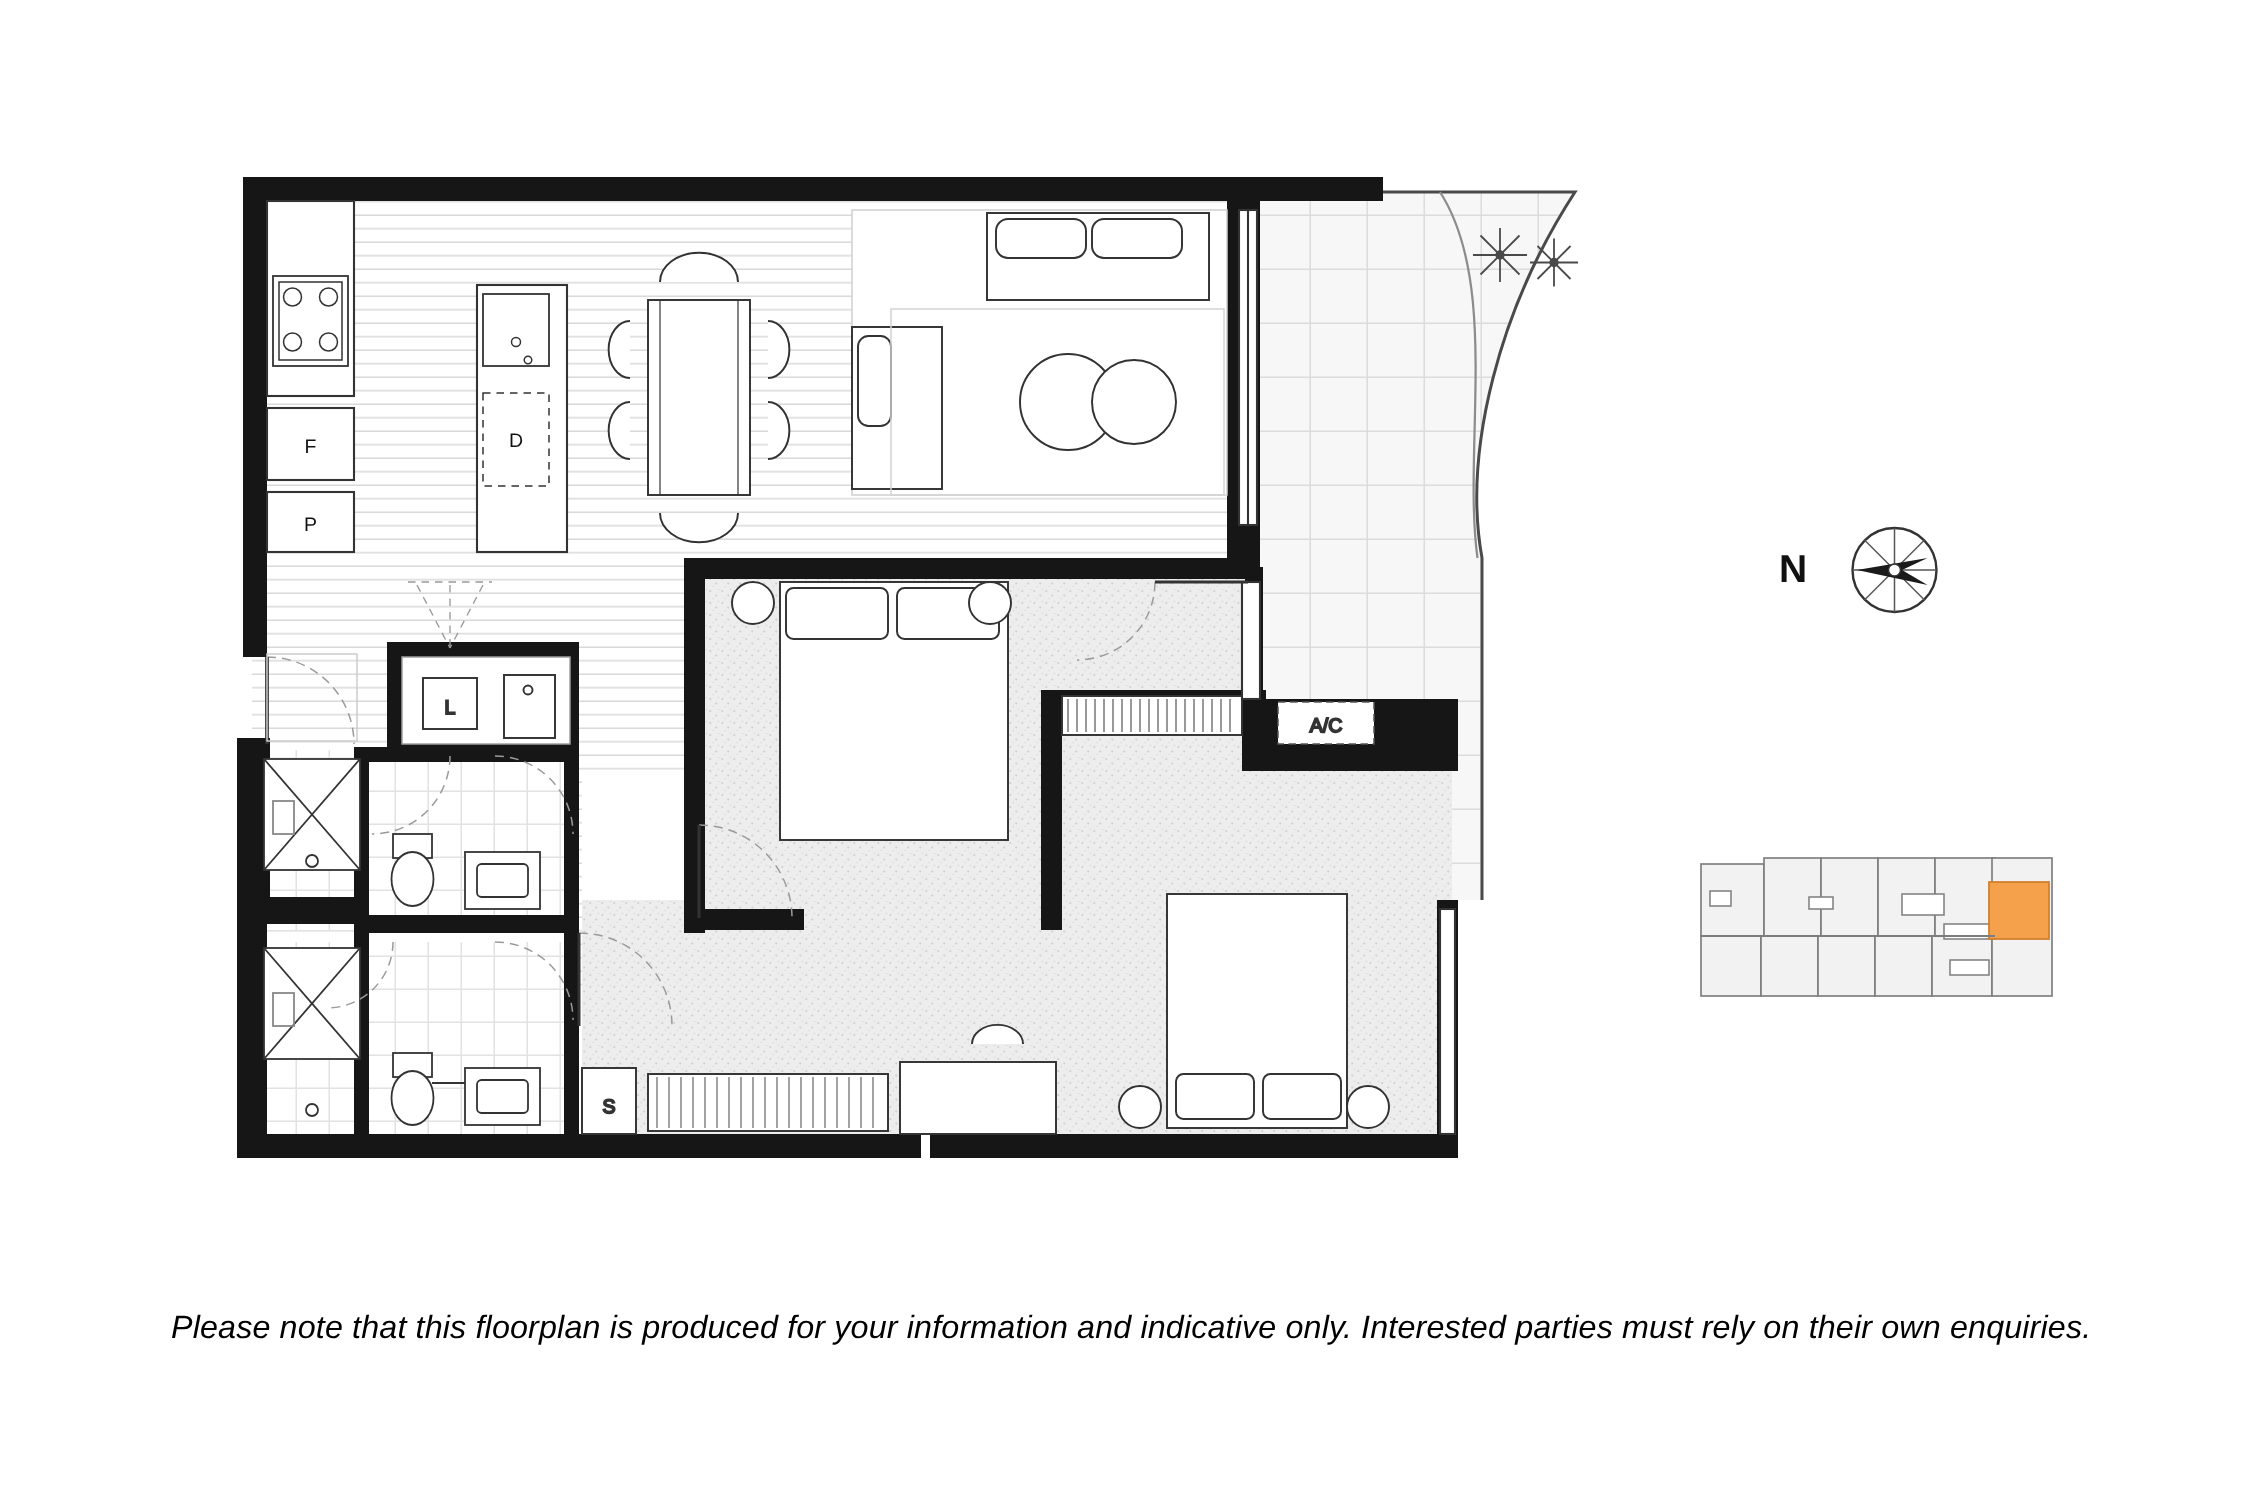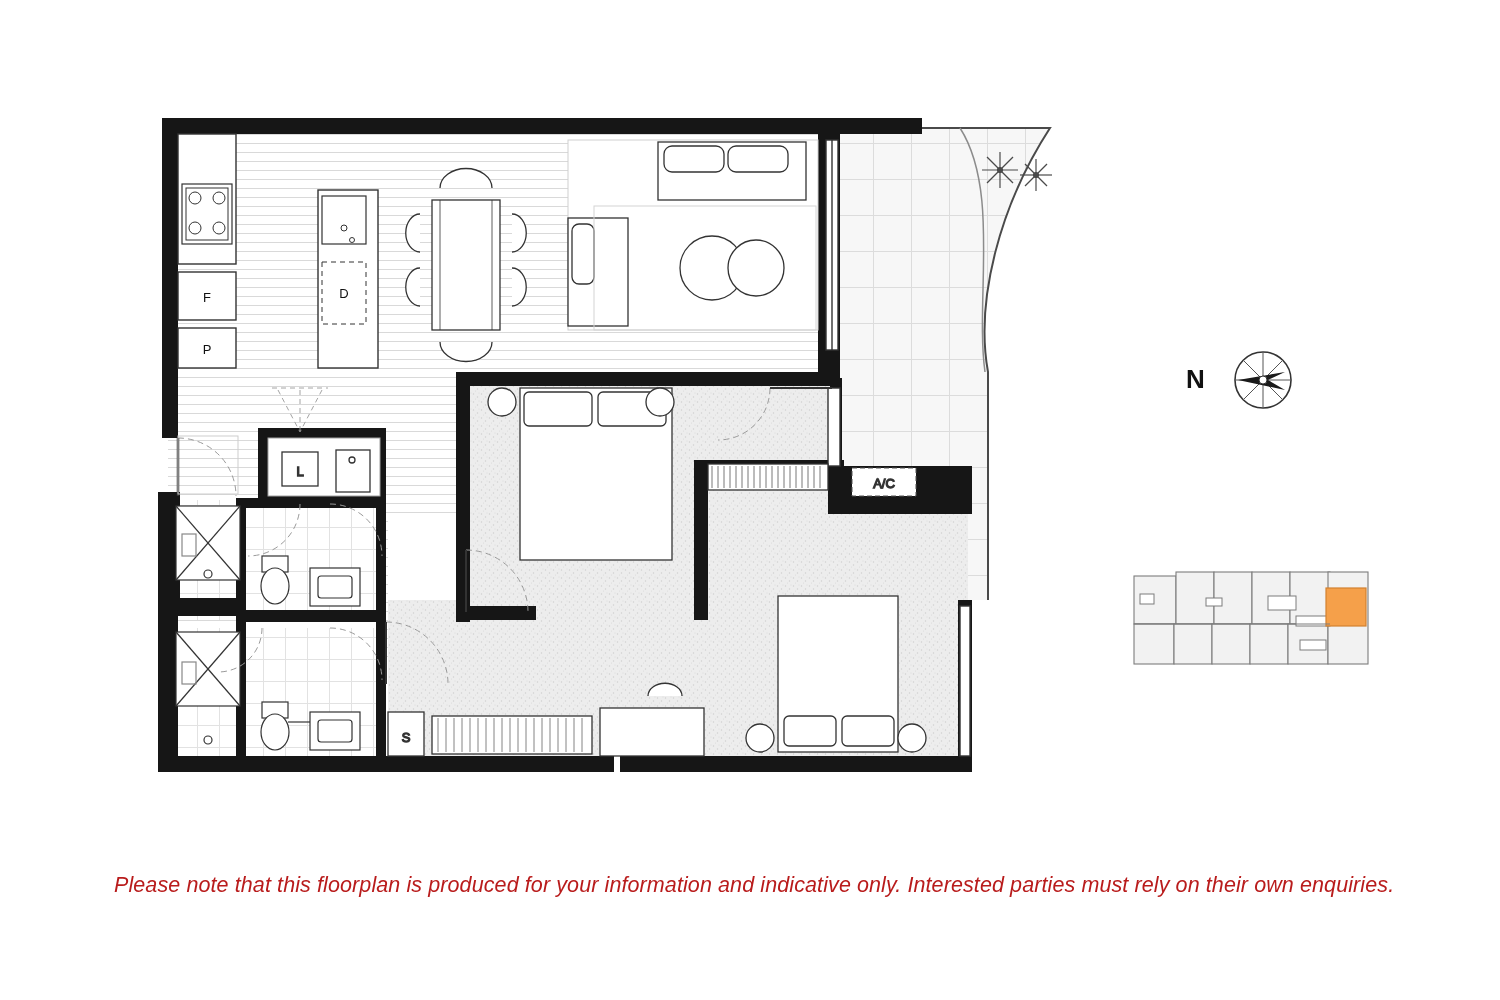--- a/index.html
+++ b/index.html
@@ -27,21 +27,21 @@
   }
   .disclaimer {
     position: absolute;
     left: 114px;
     top: 870px;
     width: 1320px;
     font-family: "Liberation Sans", sans-serif;
     font-style: italic;
     font-size: 21.5px;
     line-height: 1.45;
-    color: #b91c1c;
+    color: #000000;
     letter-spacing: 0.1px;
   }
   .compass-label {
     position: absolute;
     left: 1186px;
     top: 364px;
     font-size: 26px;
     font-weight: bold;
     color: #111;
     letter-spacing: 0.5px;

